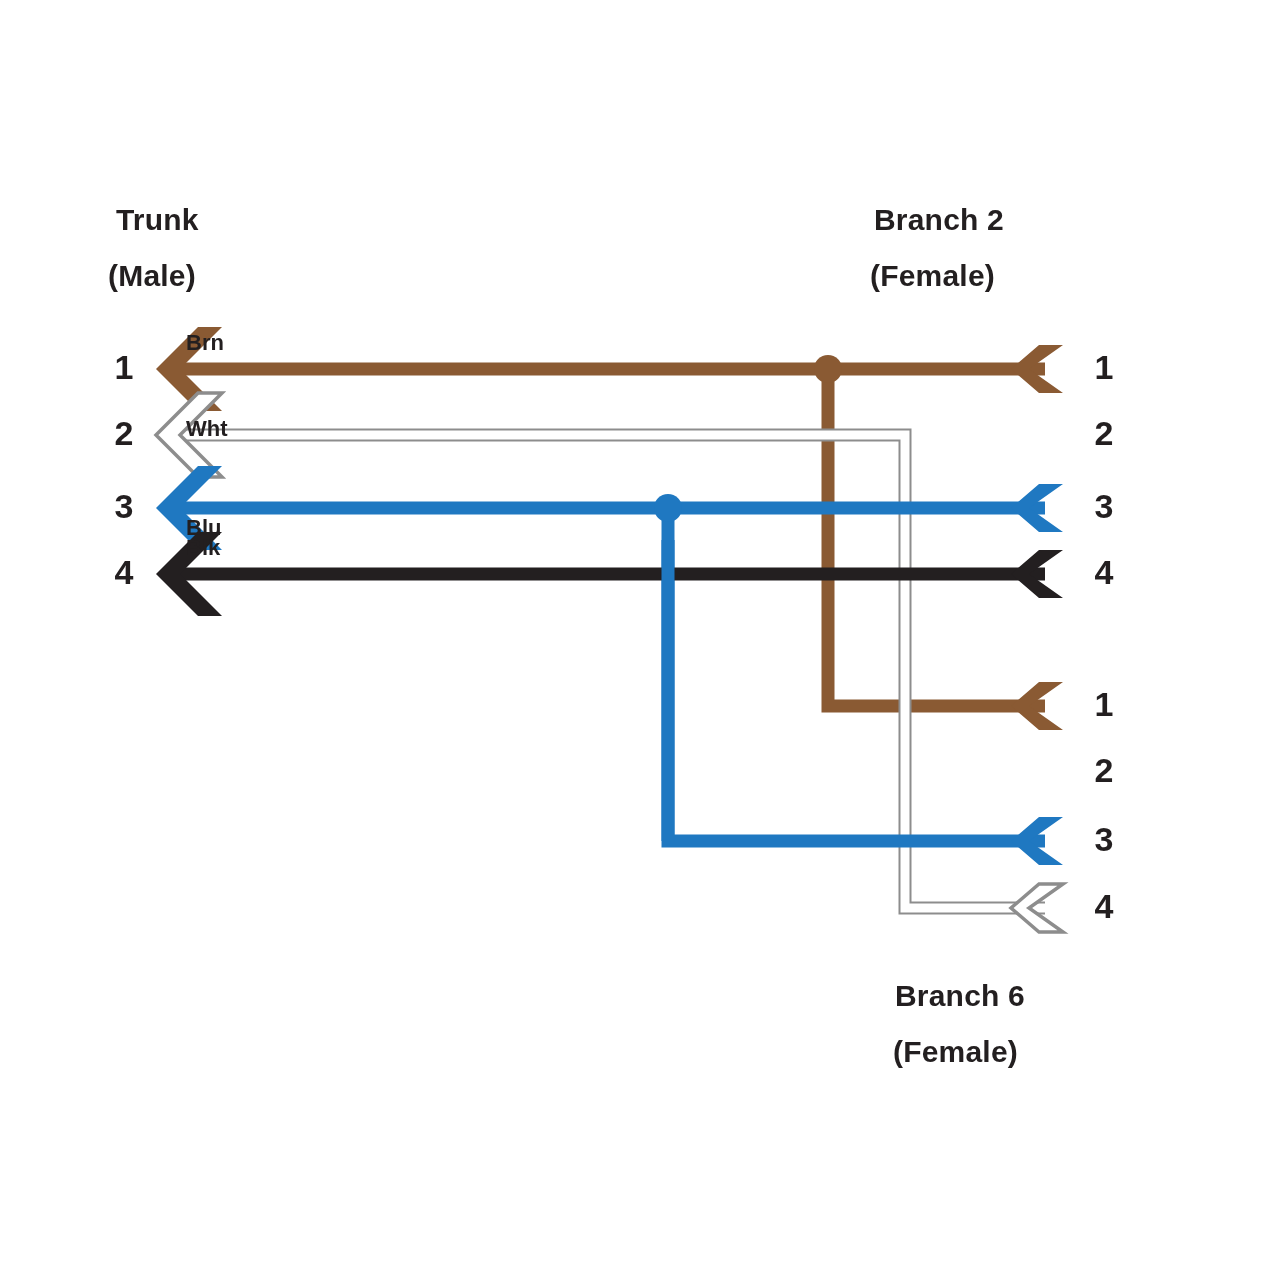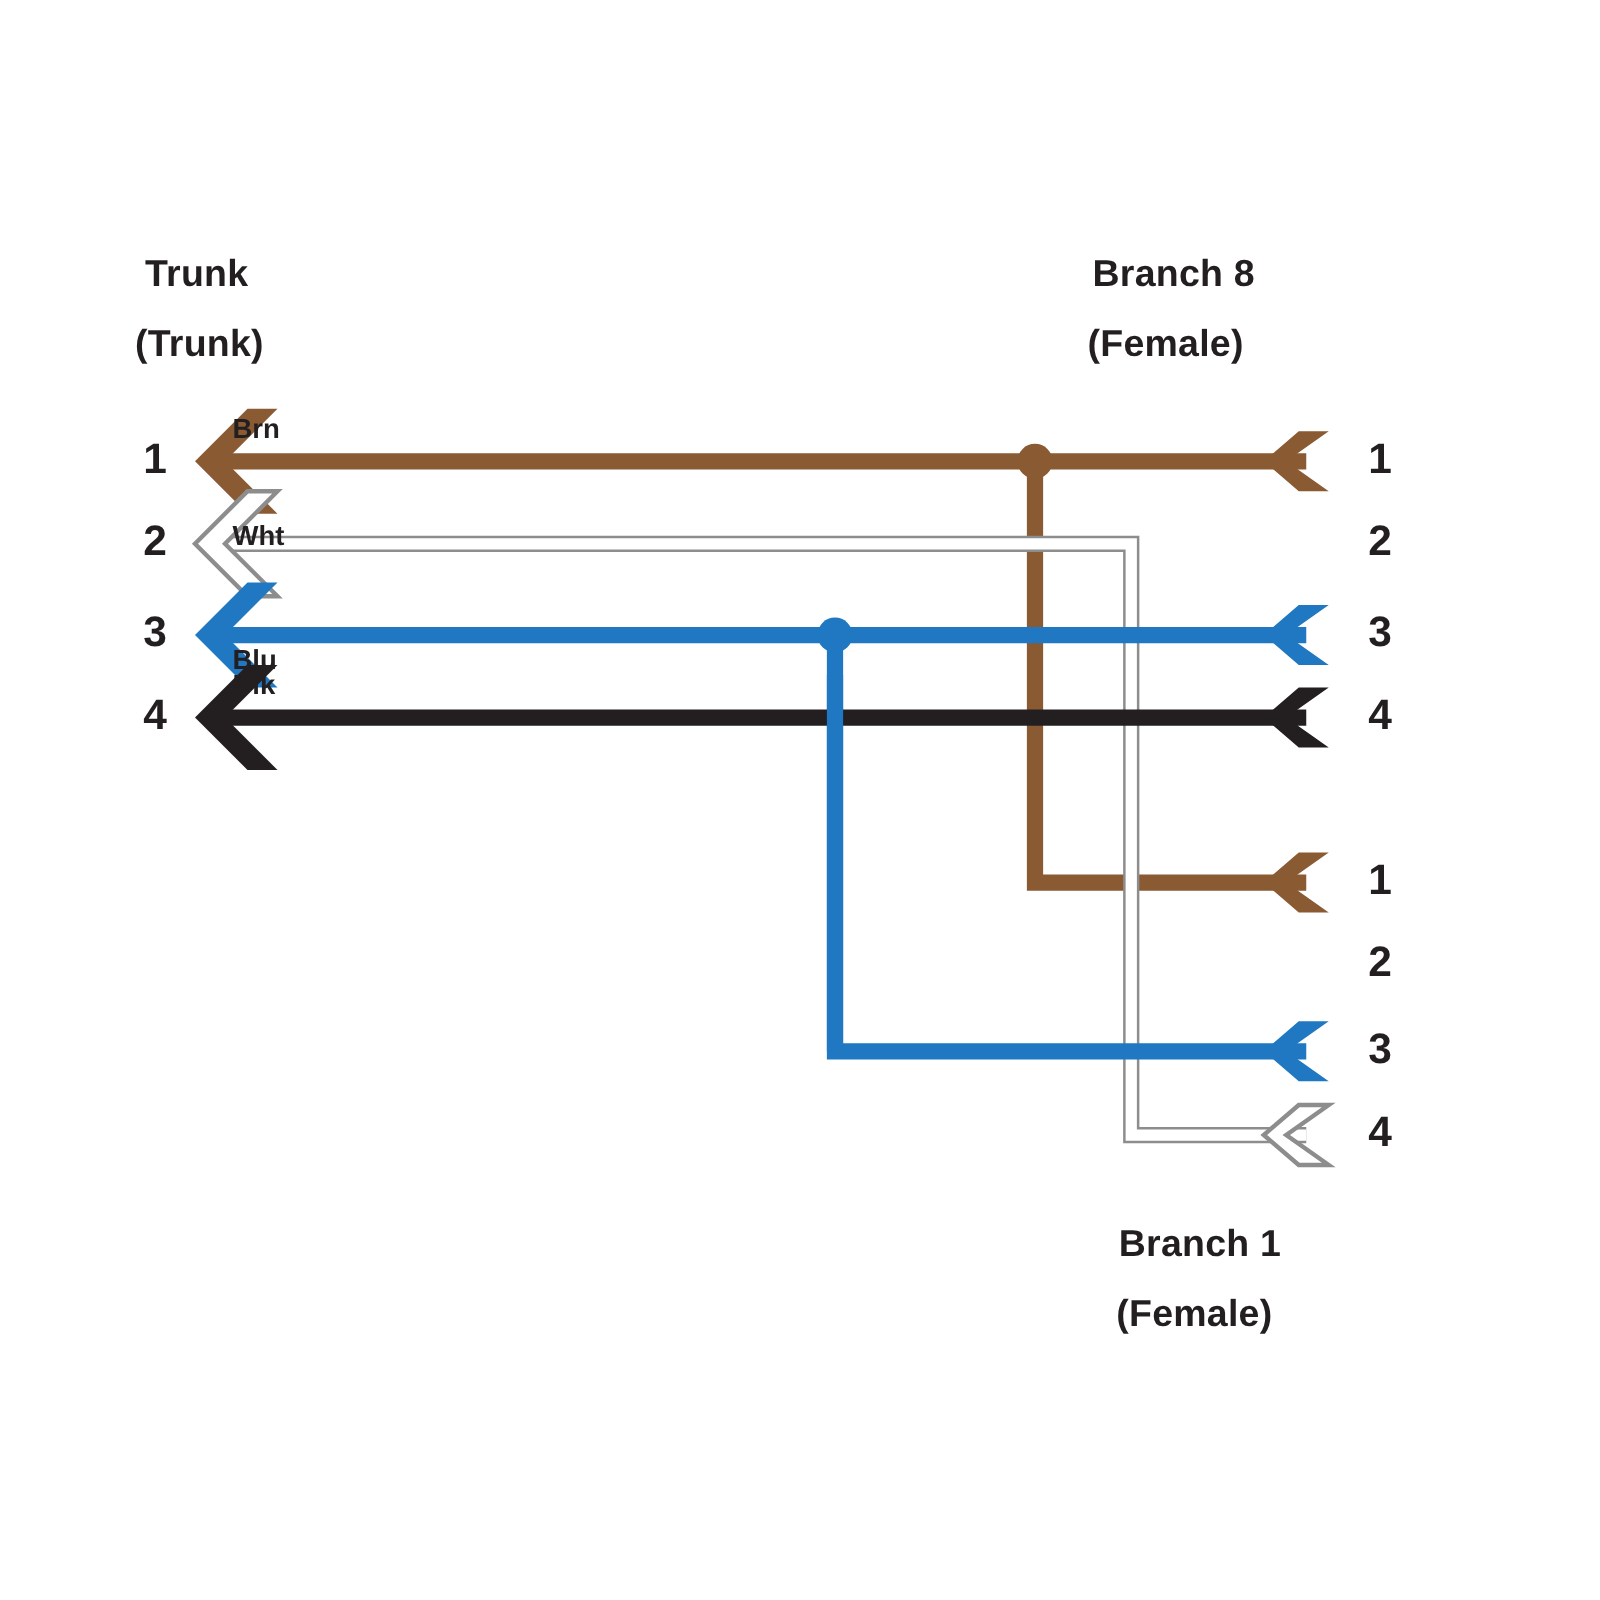--- a/index.html
+++ b/index.html
@@ -92,41 +92,41 @@
     <g>
       <path d="M 170 574 L 1045 574" stroke="#231f20" stroke-width="13" fill="none"></path>
       <path d="M 222 532 L 180 574 L 222 616 L 198 616 L 156 574 L 198 532 Z" fill="#231f20"></path>
       <path d="M 1039 550 L 1063 550 L 1029 574 L 1063 598 L 1039 598 L 1011 574 Z" fill="#231f20"></path>
     </g>
 
     <path d="M 668 540 L 668 841" stroke="#1f78c1" stroke-width="13" fill="none"></path>
   </svg>
 
   <div class="conn-title" style="left:116px; top:203px;">Trunk</div>
-  <div class="conn-title" style="left:108px; top:259px;">(Trunk)</div>
+  <div class="conn-title" style="left:108px; top:259px;">(Male)</div>
 
   <div class="pin-num" style="left:104px; top:350px;">1</div>
   <div class="pin-num" style="left:104px; top:416px;">2</div>
   <div class="pin-num" style="left:104px; top:489px;">3</div>
   <div class="pin-num" style="left:104px; top:555px;">4</div>
 
   <div class="wire-label" style="left:186px; top:332px;">Brn</div>
   <div class="wire-label" style="left:186px; top:418px;">Wht</div>
   <div class="wire-label" style="left:186px; top:471px;margin-top:46px;">Blu</div>
   <div class="wire-label" style="left:186px; top:537px;">Blk</div>
 
-  <div class="conn-title" style="left:874px; top:203px;">Branch 8</div>
+  <div class="conn-title" style="left:874px; top:203px;">Branch 2</div>
   <div class="conn-title" style="left:870px; top:259px;">(Female)</div>
 
   <div class="pin-num" style="left:1084px; top:350px;">1</div>
   <div class="pin-num" style="left:1084px; top:416px;">2</div>
   <div class="pin-num" style="left:1084px; top:489px;">3</div>
   <div class="pin-num" style="left:1084px; top:555px;">4</div>
 
   <div class="pin-num" style="left:1084px; top:687px;">1</div>
   <div class="pin-num" style="left:1084px; top:753px;">2</div>
   <div class="pin-num" style="left:1084px; top:822px;">3</div>
   <div class="pin-num" style="left:1084px; top:889px;">4</div>
 
-  <div class="conn-title" style="left:895px; top:979px;">Branch 1</div>
+  <div class="conn-title" style="left:895px; top:979px;">Branch 6</div>
   <div class="conn-title" style="left:893px; top:1035px;">(Female)</div>
 
 </div>
 
 </body></html>

